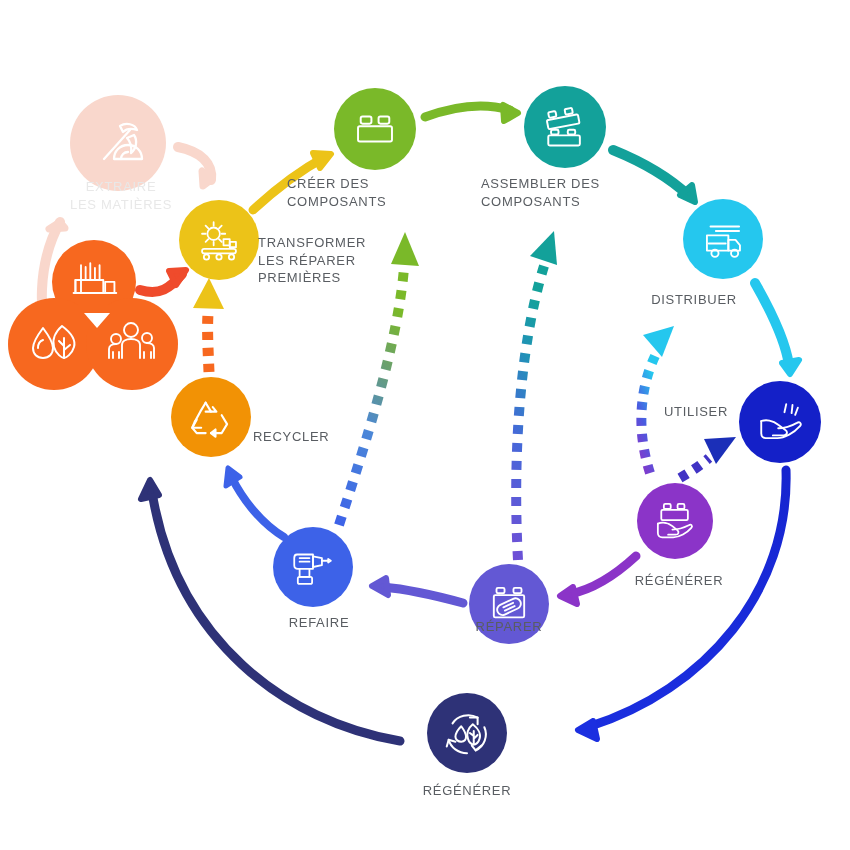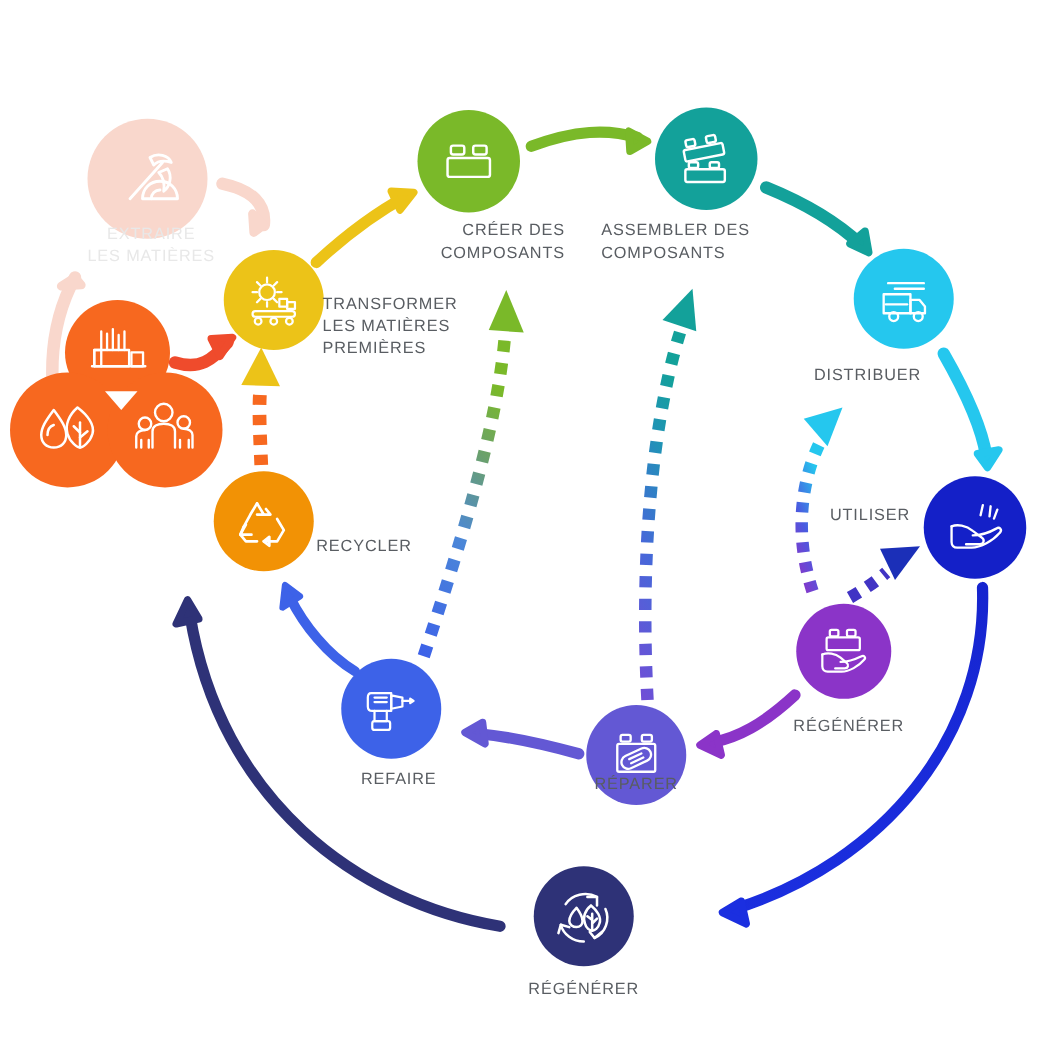--- a/index.html
+++ b/index.html
@@ -193,33 +193,33 @@
         <rect x="33" y="27" width="7" height="7"></rect>
         <rect x="40" y="30" width="7" height="6"></rect>
         <rect x="9" y="38" width="38" height="5" rx="2.5"></rect>
         <circle cx="14" cy="47" r="3"></circle>
           <circle cx="28" cy="47" r="3"></circle>
           <circle cx="42" cy="47" r="3"></circle>
       </svg>
     </span>
   </div>
   <div class="lbl" style="left:258px;top:234px;width:160px;text-align:left;">TRANSFORMER
-LES MATIÈRES
+LES RÉPARER
 PREMIÈRES</div>
 
   <div class="node" style="left:334px;top:88px;width:82px;height:82px;background:#7ab929;">
     <span>
       <svg width="50" height="50" viewBox="0 0 56 56" fill="none" stroke="#ffffff" stroke-width="2.2" stroke-linecap="round" stroke-linejoin="round">
         <rect x="12" y="14" width="12" height="8" rx="2"></rect>
         <rect x="32" y="14" width="12" height="8" rx="2"></rect>
         <rect x="9" y="25" width="38" height="17" rx="2"></rect>
       </svg>
     </span>
   </div>
-  <div class="lbl" style="left:300px;top:175px;width:152px;text-align:right;">CRÉER DES
+  <div class="lbl" style="left:287px;top:175px;width:152px;text-align:left;">CRÉER DES
 COMPOSANTS</div>
 
   <div class="node" style="left:524px;top:86px;width:82px;height:82px;background:#13a19a;">
     <span>
       <svg width="52" height="52" viewBox="0 0 56 56" fill="none" stroke="#ffffff" stroke-width="2.1" stroke-linecap="round" stroke-linejoin="round">
         <g transform="rotate(-11 28 22)">
           <rect x="12" y="9" width="8" height="6" rx="1.6"></rect>
           <rect x="30" y="9" width="8" height="6" rx="1.6"></rect>
           <rect x="9" y="17" width="34" height="10" rx="1.6"></rect>
         </g>

